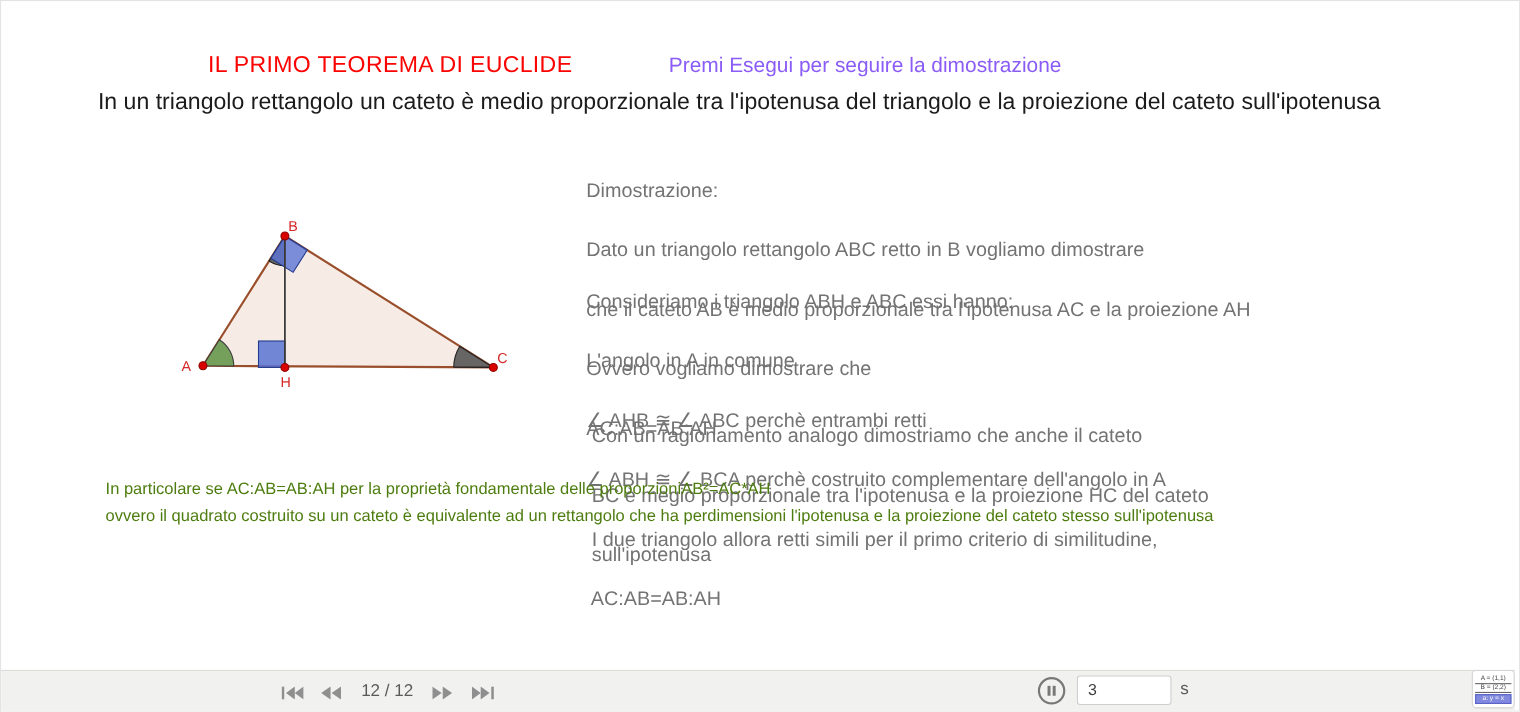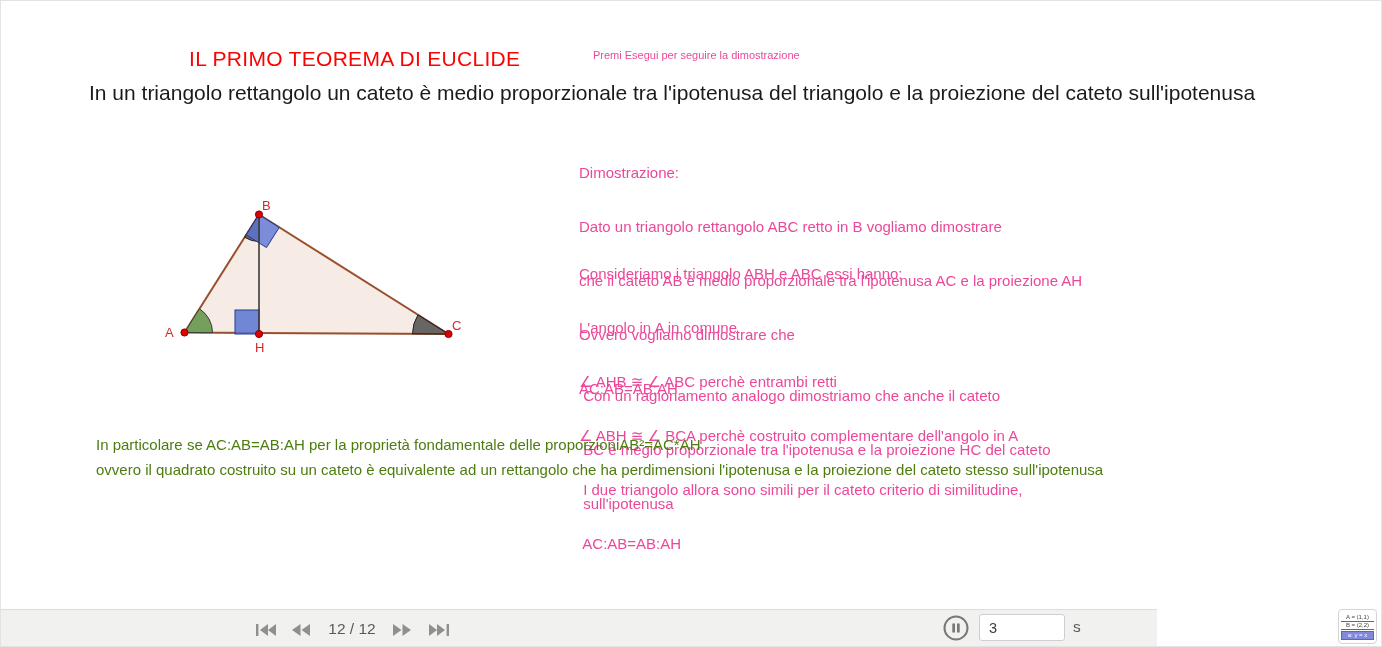--- a/index.html
+++ b/index.html
@@ -3,30 +3,30 @@
 <meta charset="utf-8">
 <style>
   html,body{margin:0;padding:0;background:#fff;}
   .stage{
     position:relative;width:1382px;height:647px;background:#ffffff;
     font-family:"Liberation Sans",sans-serif;overflow:hidden;
     border:1px solid #e3e3e3;box-sizing:border-box;text-decoration:underline;
   }
   .abs{position:absolute;}
   .title{left:188px;top:46px;font-size:21px;font-weight:500;color:#fb0300;letter-spacing:.3px;}
-  .instruction{left:592px;top:48px;font-size:11px;color:#ec4899;}
+  .instruction{left:607px;top:48px;font-size:19px;color:#8b5cf6;}
   .subtitle{left:88px;top:80px;font-size:21px;color:#1b1b1b;}
-  .proof{left:578px;font-size:15px;color:#ec4899;line-height:18px;white-space:pre;}
+  .proof{left:532px;font-size:18px;color:#737373;line-height:18px;white-space:pre;}
   .proof-b1{top:127px;}
   .proof-b2{top:228px;}
   .proof-b3{top:350px;}
   .footer-text{left:95px;top:432px;font-size:15px;color:#4d7c0f;line-height:24.5px;}
   .diagram{left:150px;top:190px;}
   
-  .playbar{left:0;top:608px;width:1156px;height:39px;background:#f1f1ef;border-top:1px solid #dcdcda;box-sizing:border-box;}
+  .playbar{left:0;top:608px;width:1376px;height:39px;background:#f1f1ef;border-top:1px solid #dcdcda;box-sizing:border-box;}
   .pb-btn{position:absolute;background:none;border:none;padding:0;margin:0;cursor:pointer;line-height:0;}
   .counter{position:absolute;left:320px;top:10px;width:62px;text-align:center;font-size:15.5px;color:#5a5a5a;}
   .pause-btn{left:942px;top:614px;width:26px;height:26px;}
   .delay-input{position:absolute;left:978px;top:613px;width:86px;height:27px;border:1px solid #cfcfcf;border-radius:3px;
     font-family:"Liberation Sans",sans-serif;font-size:14.5px;color:#3a3a3a;padding:0 0 0 9px;box-sizing:border-box;background:#fff;outline:none;}
   .unit{position:absolute;left:1072px;top:617px;font-size:15.5px;color:#5a5a5a;}
   .ggb-btn{position:absolute;left:1337px;top:608px;width:39px;height:35px;background:#fff;border:1px solid #d4d4d4;
     border-radius:4px;box-sizing:border-box;cursor:pointer;padding:3px 2px 2px 2px;}
   .ggb-row{font-size:6px;line-height:7px;color:#444;text-align:center;font-family:"Liberation Sans",sans-serif;}
   .ggb-row.u{border-bottom:1px solid #666;}
@@ -64,21 +64,21 @@
     <div>Dato un triangolo rettangolo ABC retto in B vogliamo dimostrare</div>
     <div>che il cateto AB è medio proporzionale tra l'ipotenusa AC e la proiezione AH</div>
     <div>Ovvero vogliamo dimostrare che</div>
     <div>AC:AB=AB:AH</div>
   </div>
   <div class="abs proof proof-b2">
     <div>Consideriamo i triangolo ABH e ABC essi hanno:</div>
     <div>L'angolo in A in comune</div>
     <div>∠ AHB ≅ ∠ ABC perchè entrambi retti</div>
     <div>∠ ABH ≅ ∠ BCA perchè costruito complementare dell'angolo in A</div>
-    <div> I due triangolo allora sono simili per il cateto criterio di similitudine,</div>
+    <div> I due triangolo allora retti simili per il primo criterio di similitudine,</div>
     <div> AC:AB=AB:AH</div>
   </div>
   <div class="abs proof proof-b3">
     <div> Con un ragionamento analogo dimostriamo che anche il cateto</div>
     <div> BC è megio proporzionale tra l'ipotenusa e la proiezione HC del cateto</div>
     <div> sull'ipotenusa</div>
   </div>
 
   <div class="abs footer-text">
     <div>In particolare se AC:AB=AB:AH per la proprietà fondamentale delle proporzioniAB²=AC*AH</div>

